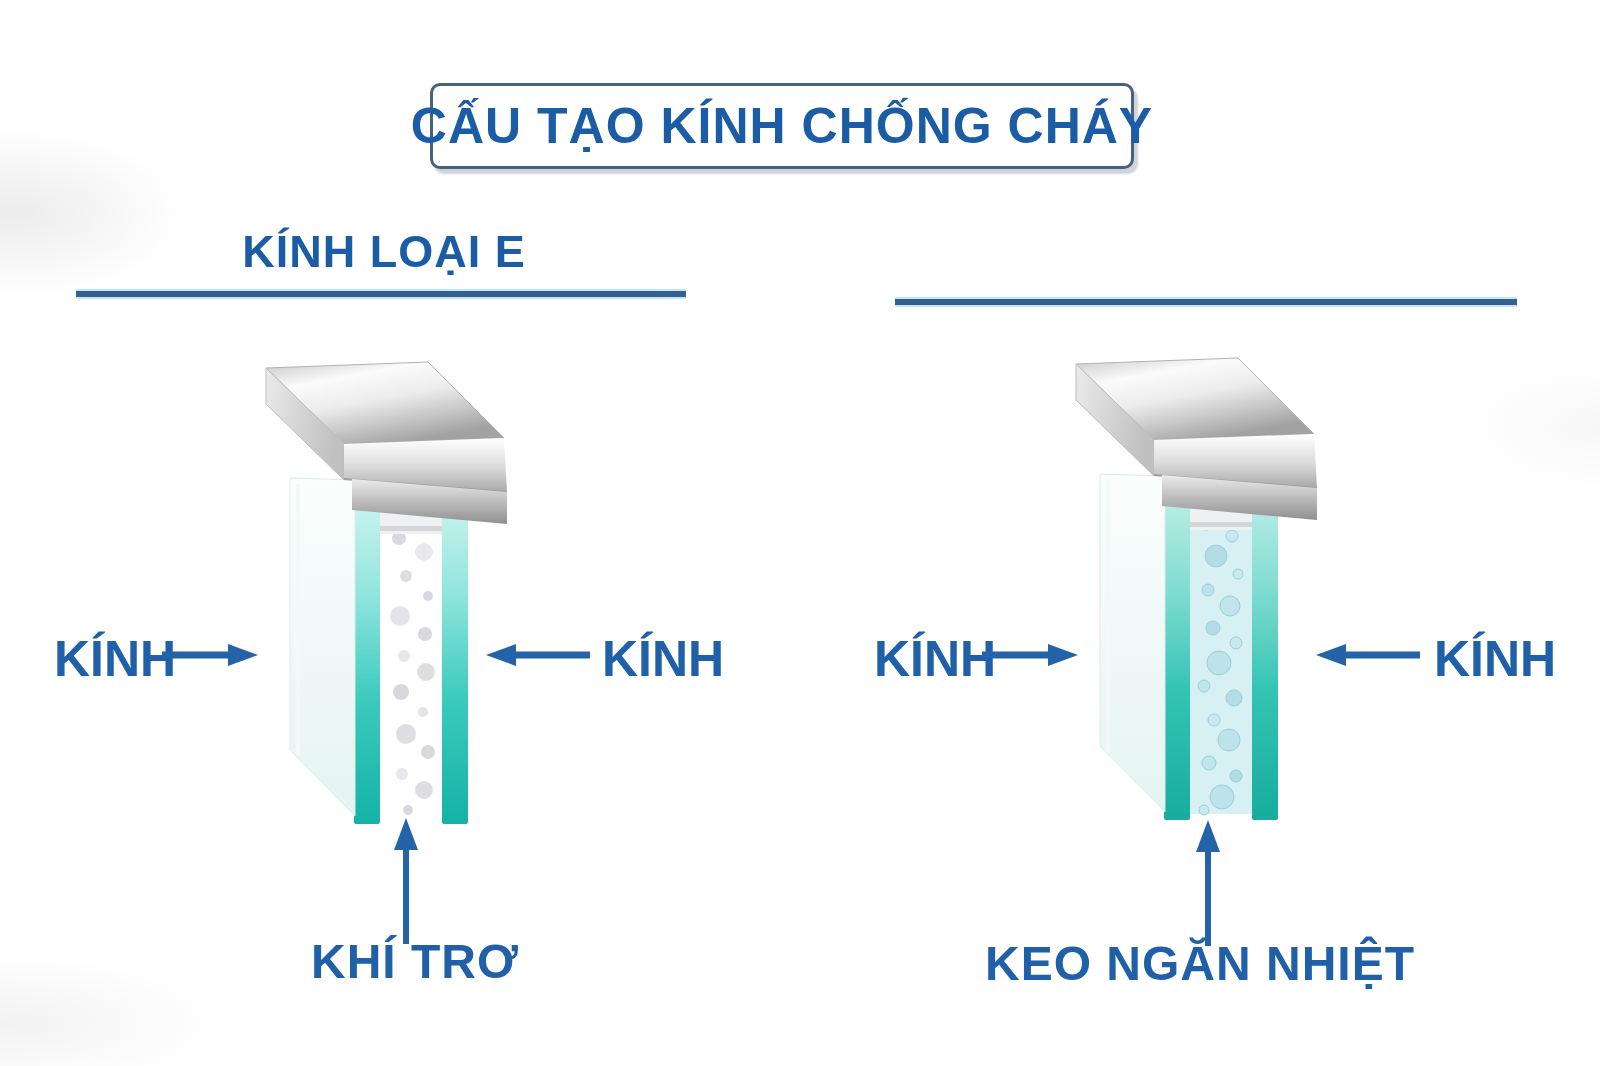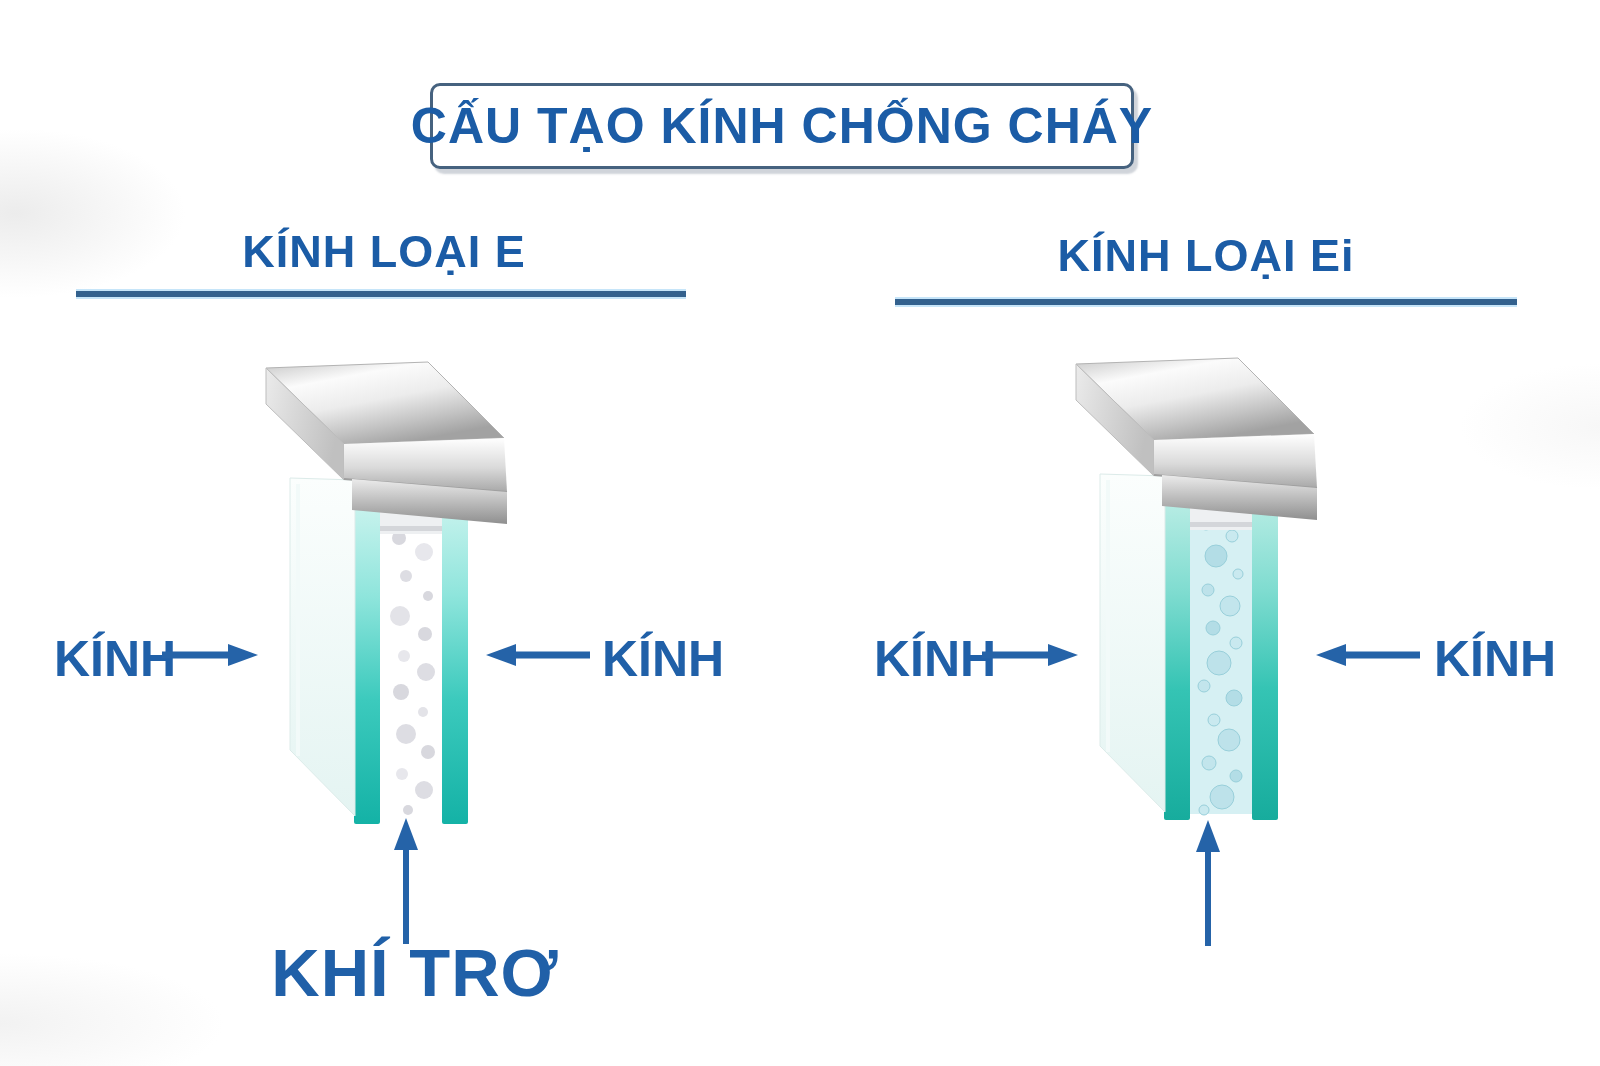--- a/index.html
+++ b/index.html
@@ -68,40 +68,39 @@
     color: #2060a8;
     font-size: 50px;
     font-weight: 700;
     white-space: nowrap;
   }
   .arrow { position: absolute; display: block; }
 
   .core-label {
     position: absolute;
     color: #2060a8;
-    font-size: 67px;
+    font-size: 48px;
     font-weight: 700;
     letter-spacing: 1px;
     text-align: center;
     white-space: nowrap;
   }
   .core-e  { left: 250px; top: 934px; width: 330px; }
   .core-ei { left: 905px; top: 936px; width: 590px; }
 </style>
 </head>
 <body>
 
 <div class="canvas">
 
   <div class="title-box">
     <div class="title-text">CẤU TẠO KÍNH CHỐNG CHÁY</div>
   </div>
 
   <div class="col-heading heading-e">KÍNH LOẠI E</div>
-  <div class="col-heading heading-ei">KÍNH LOẠI Ei</div>
   <div class="col-underline underline-e"></div>
   <div class="col-underline underline-ei"></div>
 
   <div class="glass-unit unit-e">
     <svg viewBox="0 0 252 482">
       <defs>
         <linearGradient id="tealE" x1="0" y1="0" x2="0" y2="1">
           <stop offset="0" stop-color="#cdf4ef"></stop>
           <stop offset="0.30" stop-color="#8fe5dc"></stop>
           <stop offset="0.62" stop-color="#3ccabd"></stop>
@@ -273,14 +272,15 @@
   <svg class="arrow" style="left:1316px; top:642px;" width="104" height="26" viewBox="0 0 104 26">
     <polygon points="30,2 0,13 30,24" fill="#2563a8"></polygon>
     <line x1="26" y1="13" x2="104" y2="13" stroke="#2563a8" stroke-width="7"></line>
   </svg>
   <div class="side-label" style="left:1434px; top:630px;">KÍNH</div>
 
   <svg class="arrow" style="left:1194px; top:820px;" width="28" height="126" viewBox="0 0 28 126">
     <polygon points="14,0 2,32 26,32" fill="#2563a8"></polygon>
     <line x1="14" y1="26" x2="14" y2="126" stroke="#2563a8" stroke-width="6"></line>
   </svg>
+  <div class="core-label core-ei">KEO NGĂN NHIỆT</div>
 
 </div>
 
 </body></html>

